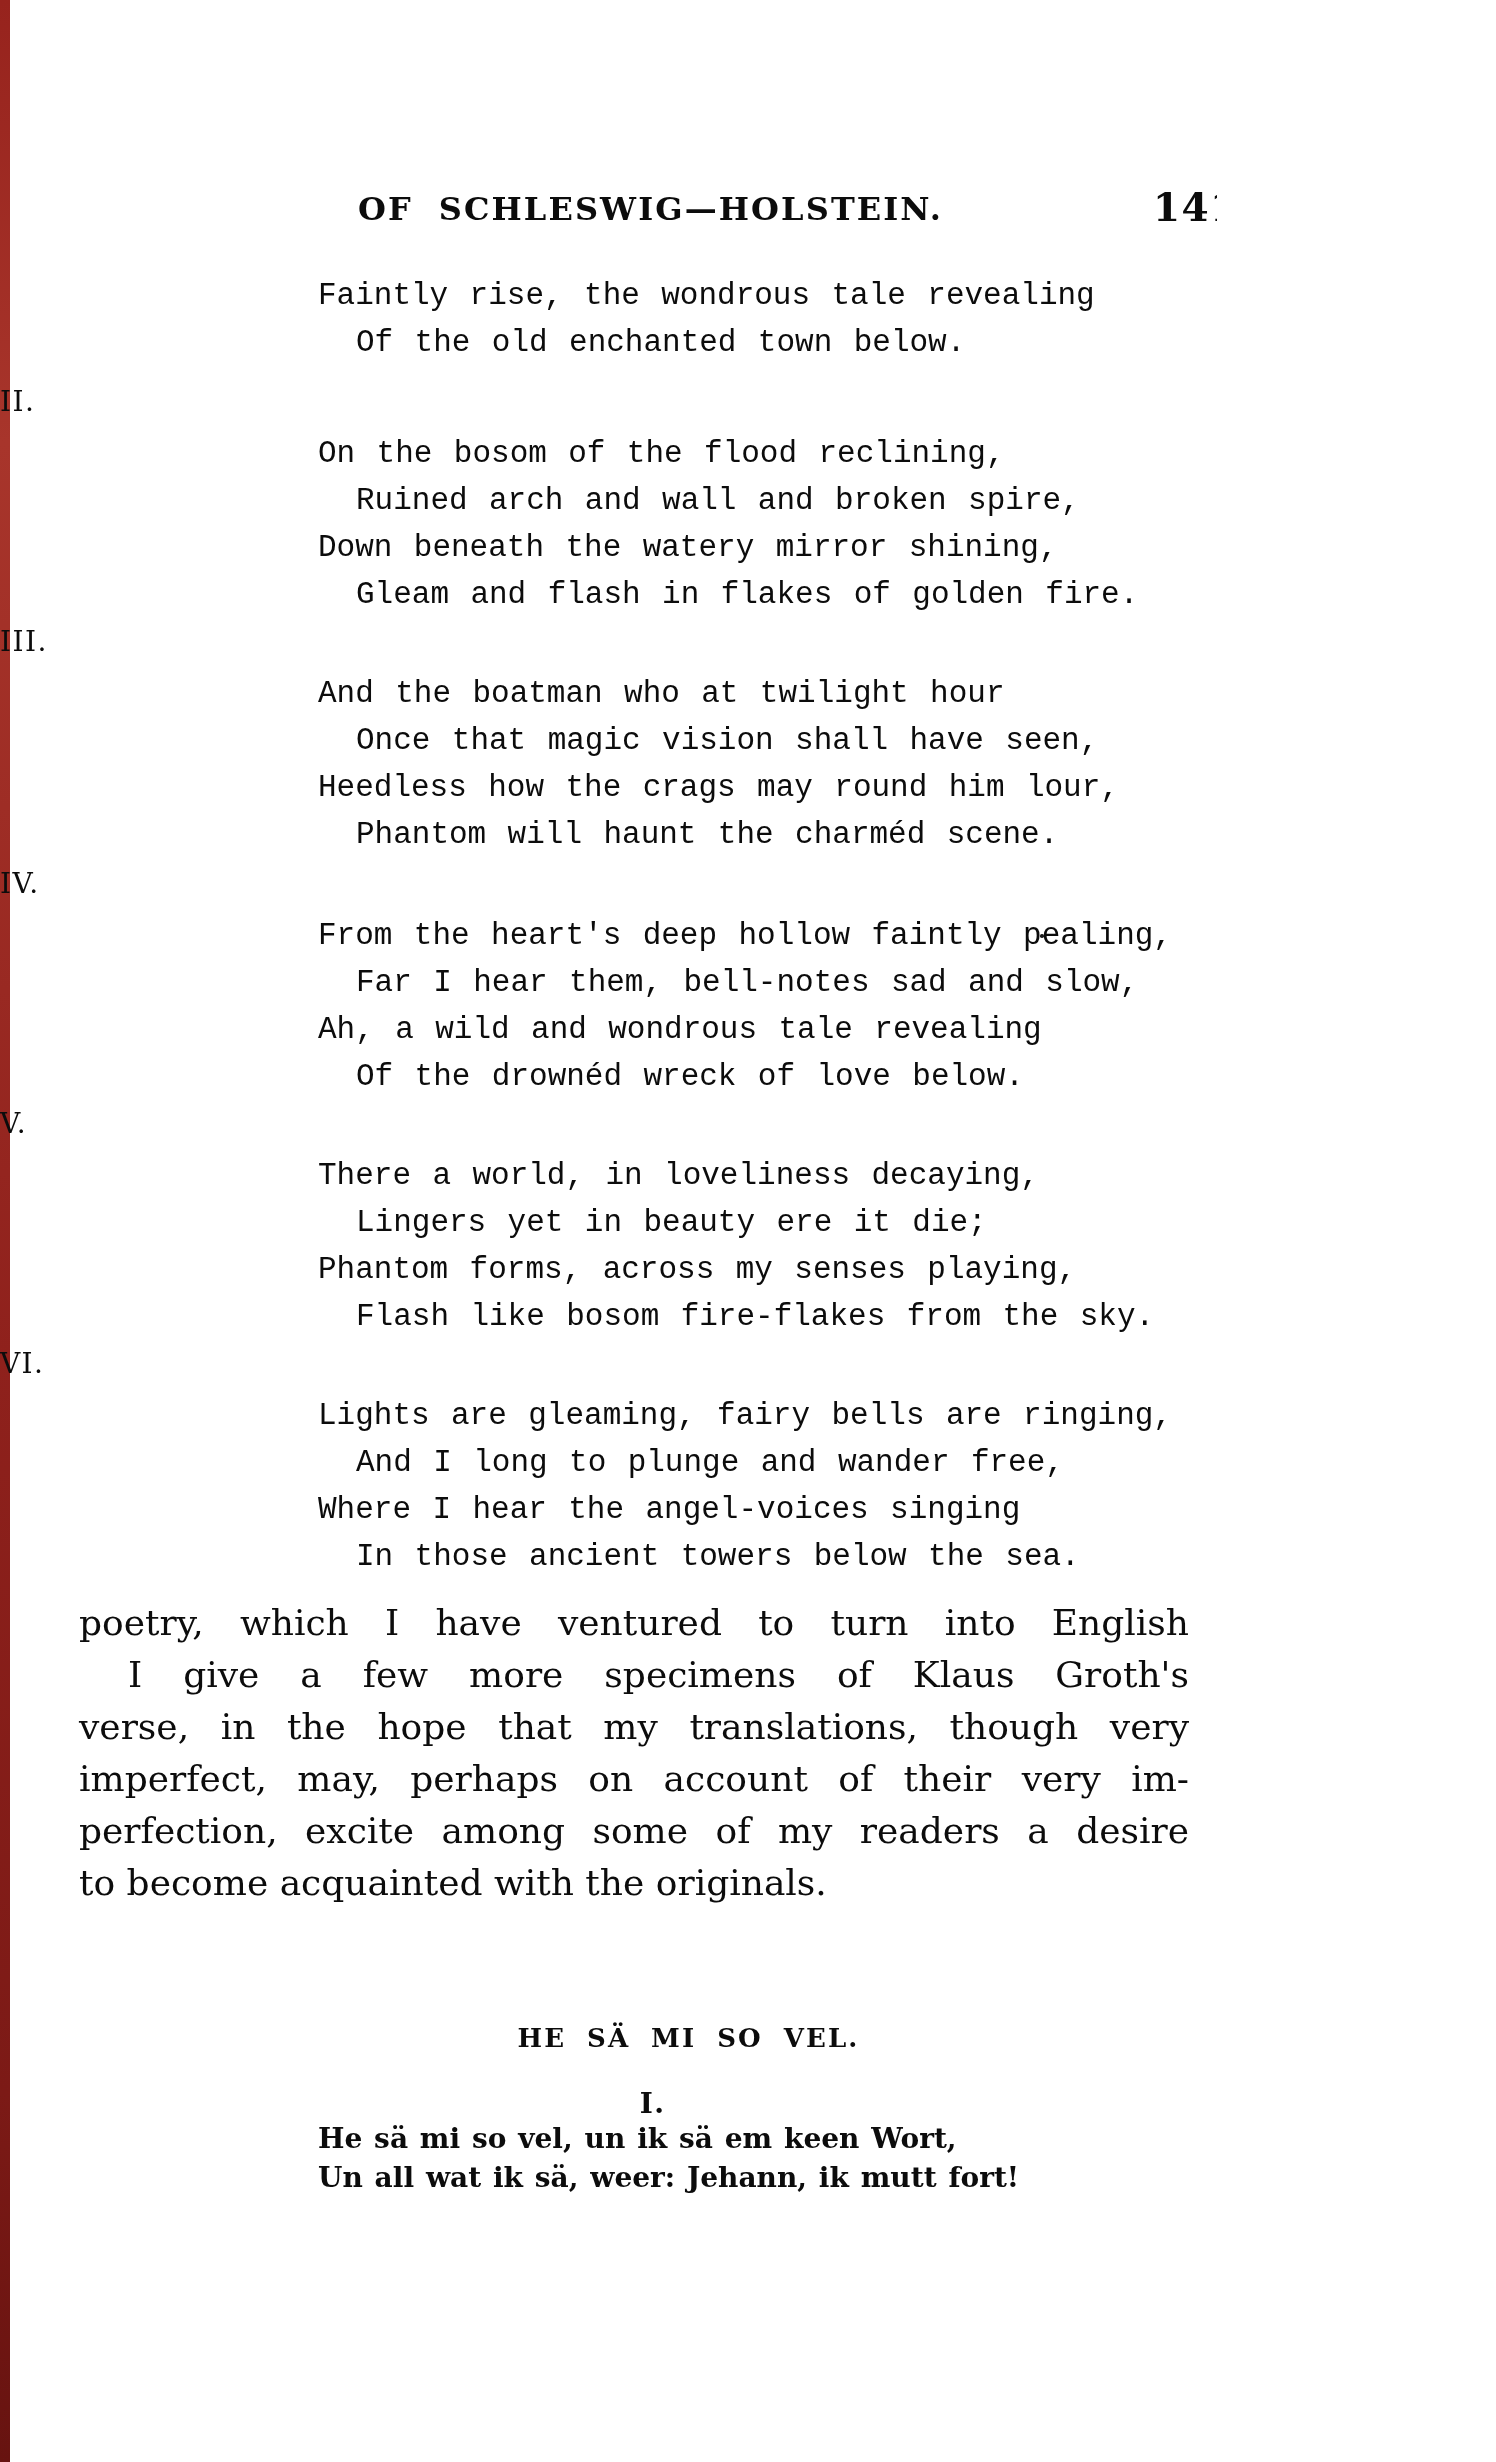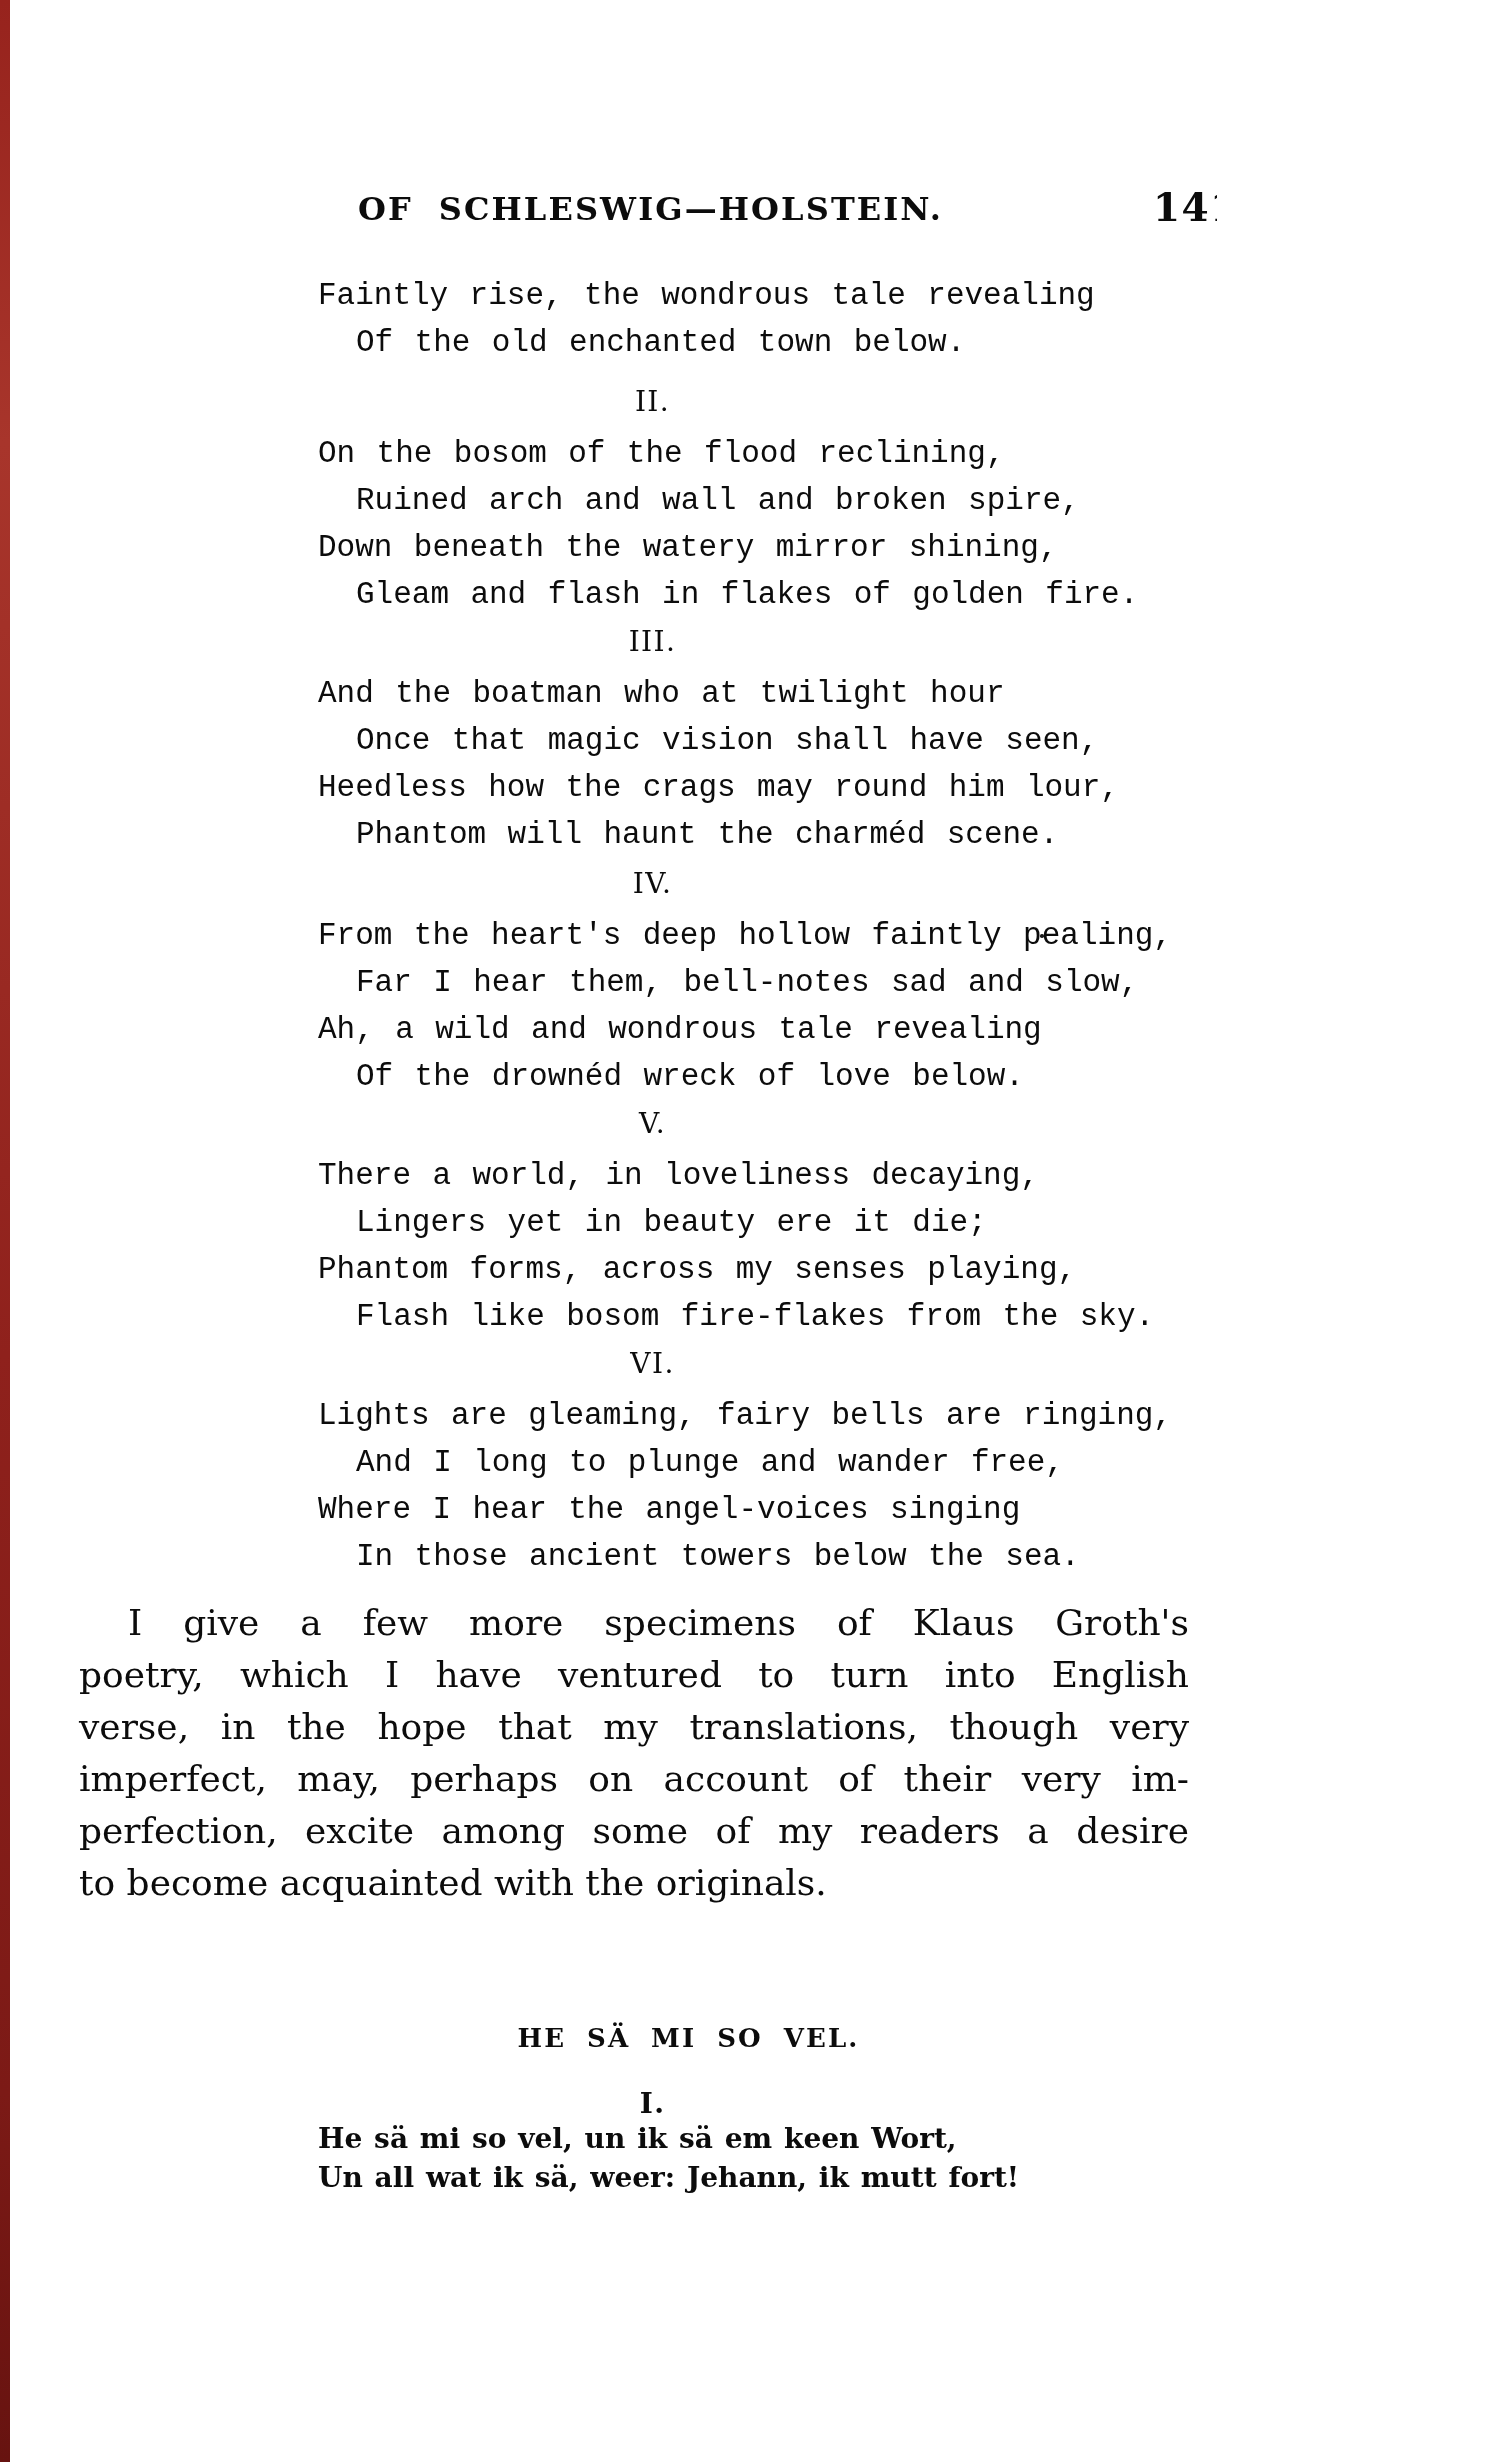--- a/index.html
+++ b/index.html
@@ -23,21 +23,21 @@
   }
   .pagenum{
     position:absolute;top:184px;left:1153px;
     font-size:39px;font-weight:bold;letter-spacing:1.4px;
   }
   .couplet{position:absolute;left:318px;top:272px;}
   .poemblock{position:absolute;left:318px;}
   .poemblock div{font-size:31px;line-height:47px;word-spacing:2.8px;white-space:nowrap;font-family:Liberation Mono, monospace;}
   .poemblock .indent{padding-left:38px;}
   .numeral{
-    position:absolute;left:0;width:1305px;text-align:center;
+    position:absolute;left:0;width:1305px;text-align:left;
     font-size:28px;letter-spacing:1.4px;
   }
   .para{position:absolute;left:79px;top:1597px;width:1110px;}
   .para .pline{
     font-size:36px;line-height:52px;
     text-align:justify;text-align-last:justify;
   }
   .para .pline.first{text-indent:49px;}
   .para .pline.last{text-align-last:left;}
   .poem2title{
@@ -108,22 +108,22 @@
 
   <div class="numeral" style="top:1347px;">VI.</div>
   <div class="poemblock" style="top:1392px;">
     <div>Lights are gleaming, fairy bells are ringing,</div>
     <div class="indent">And I long to plunge and wander free,</div>
     <div>Where I hear the angel-voices singing</div>
     <div class="indent">In those ancient towers below the sea.</div>
   </div>
 
   <div class="para">
+    <div class="pline">poetry, which I have ventured to turn into English</div>
     <div class="pline first">I give a few more specimens of Klaus Groth's</div>
-    <div class="pline">poetry, which I have ventured to turn into English</div>
     <div class="pline">verse, in the hope that my translations, though very</div>
     <div class="pline">imperfect, may, perhaps on account of their very im-</div>
     <div class="pline">perfection, excite among some of my readers a desire</div>
     <div class="pline last">to become acquainted with the originals.</div>
   </div>
 
   <div class="poem2title">HE SÄ MI SO VEL.</div>
   <div class="poem2num">I.</div>
   <div class="poem2">
     <div>He sä mi so vel, un ik sä em keen Wort,</div>

